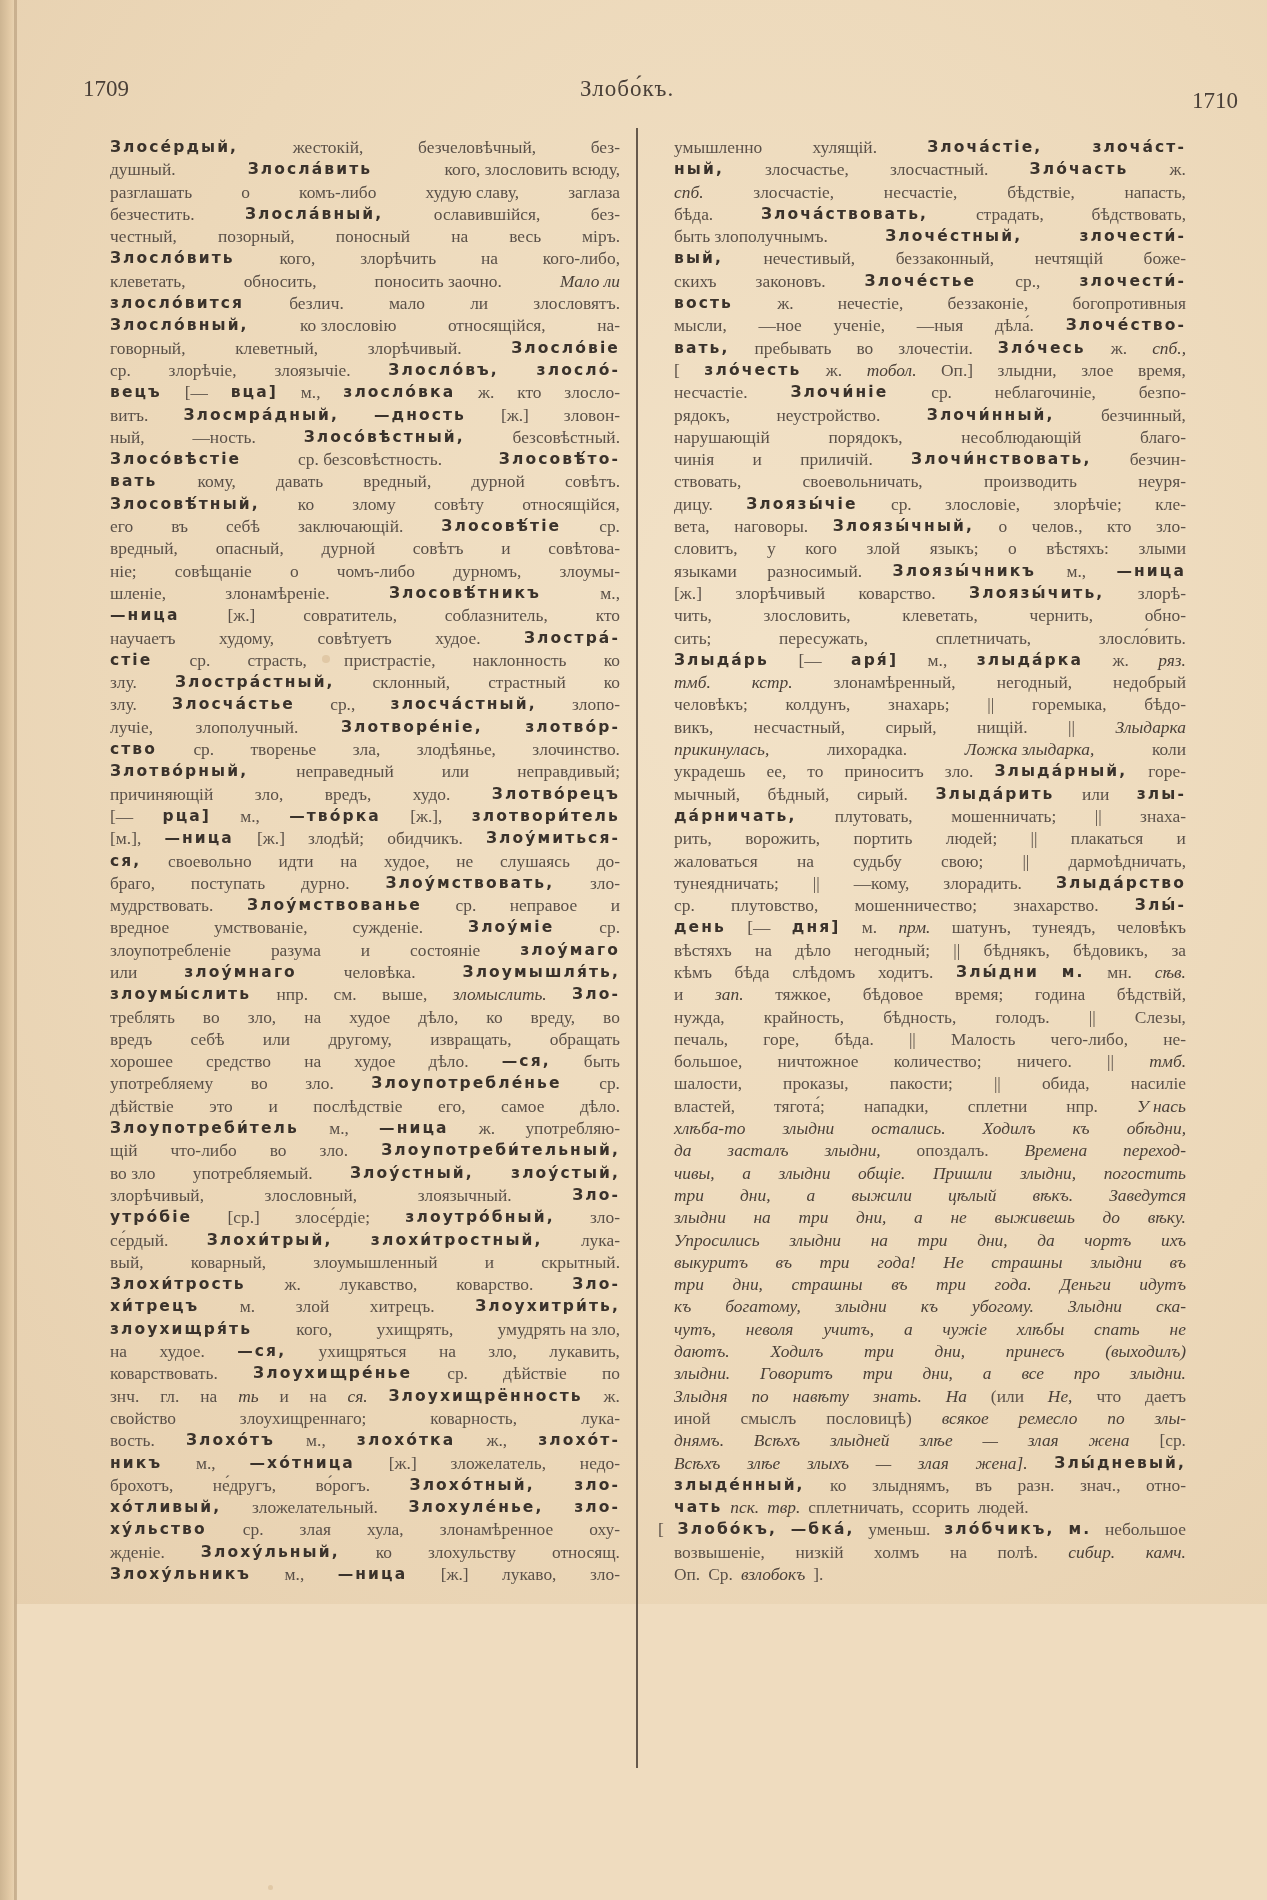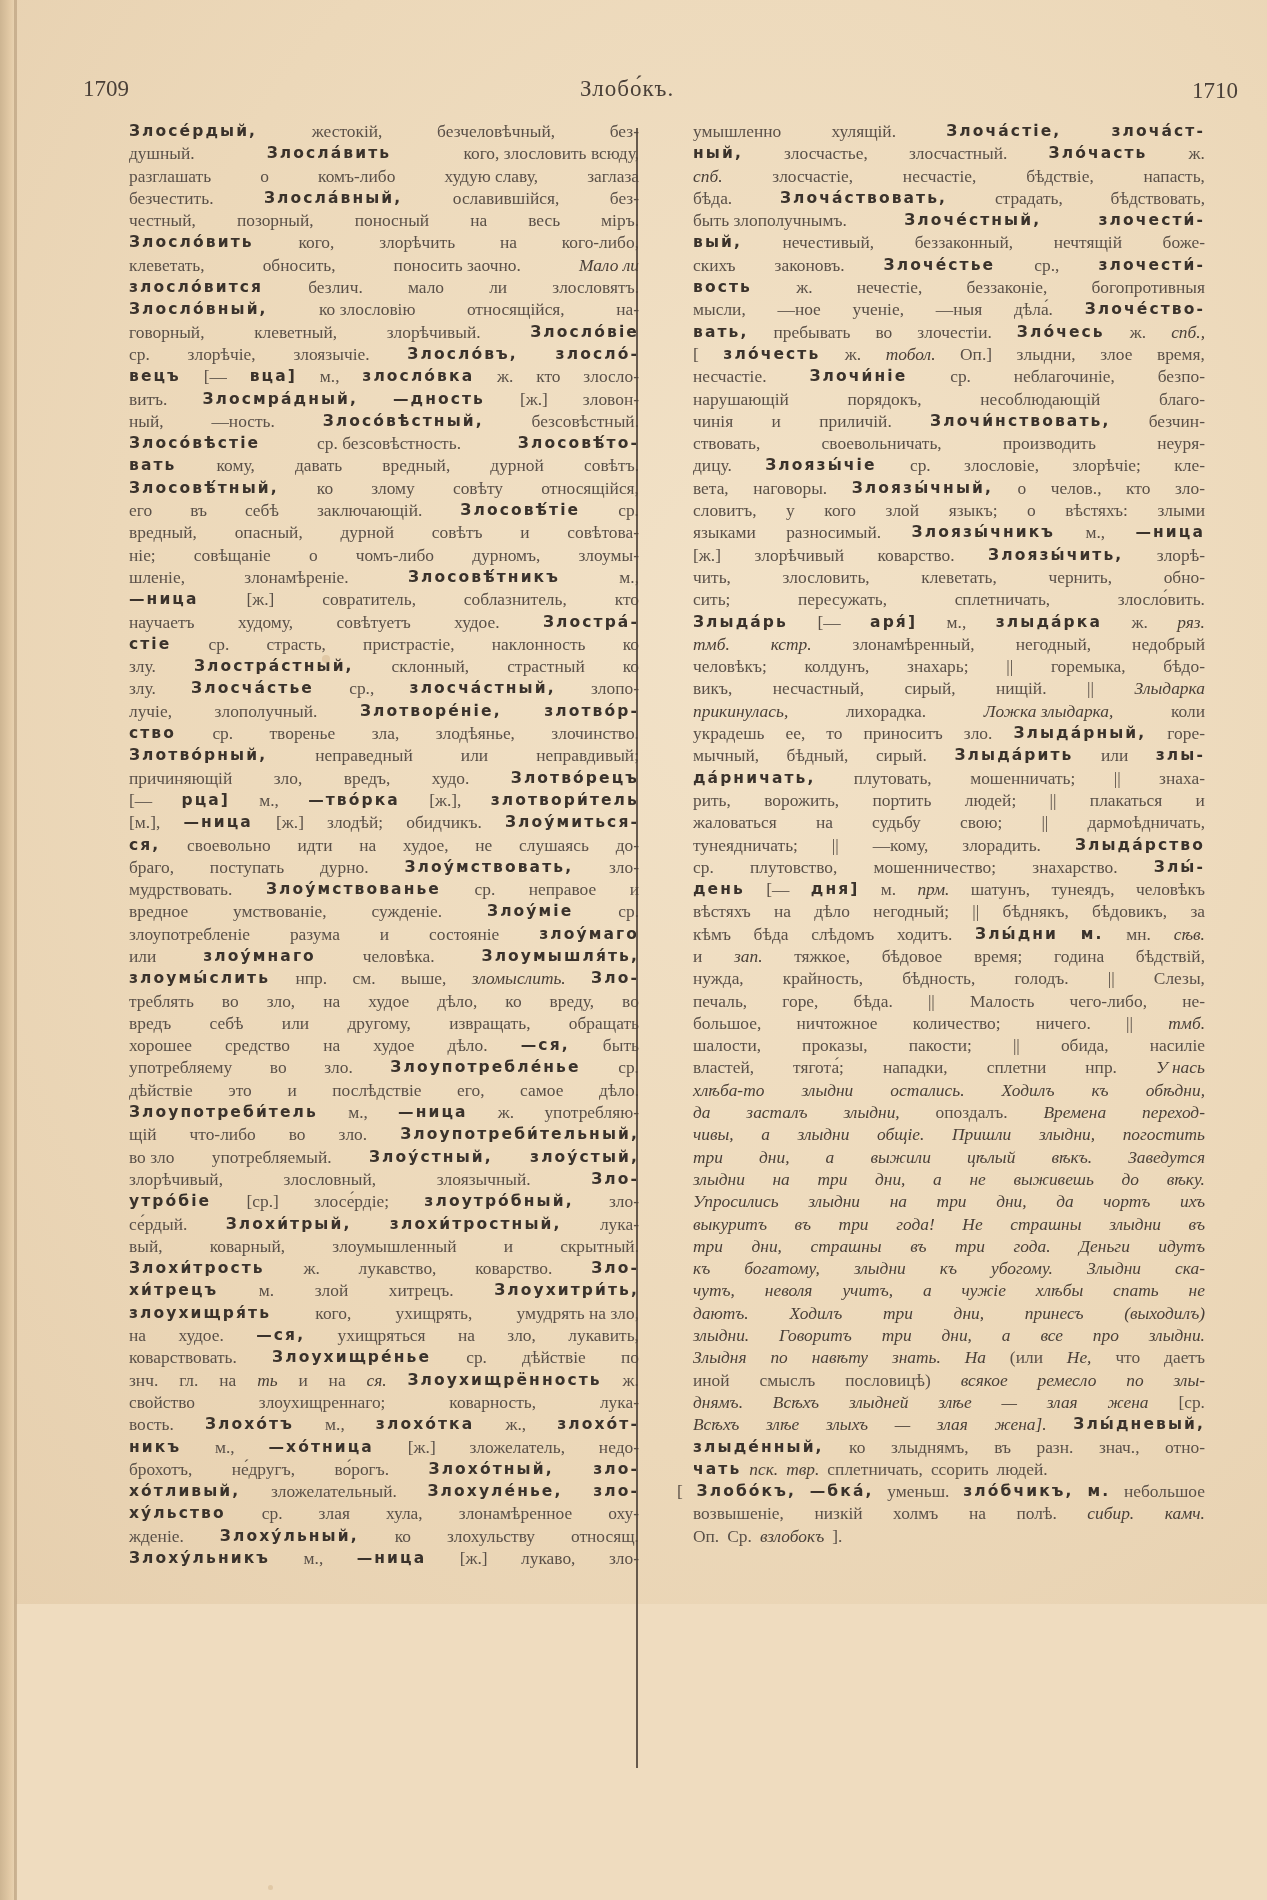--- a/index.html
+++ b/index.html
@@ -21,25 +21,25 @@
   }
   .binding-line {
     position:absolute; left:14px; top:0; width:3px; height:1900px;
     background:#b49a78; opacity:.6;
   }
   .header {
     position:absolute; top:72px; left:0; width:1267px; height:36px;
     font-size:23px; color:#4a4038;
   }
   .pn-left { position:absolute; left:83px; top:4px; }
-  .pn-right { position:absolute; left:1192px; top:6px;font-family:Liberation Serif, serif; }
+  .pn-right { position:absolute; left:1192px; top:16px;font-family:Liberation Serif, serif; }
   .running-head { position:absolute; left:580px; top:4px; letter-spacing:1px; }
   .column {
-    position:absolute; top:120px;
-    font-size:17.4px; line-height:22.3px;margin-left:19px;
+    position:absolute; top:136px;
+    font-size:17.4px; line-height:22.3px;
   }
   .col-left { left:110px; width:510px; }
   .col-right { left:674px; width:512px; }
   .col-divider {
     position:absolute; left:636px; top:128px; width:2px; height:1640px;
     background:#4d4238; opacity:.85;
   }
   .line {
     display:flex; justify-content:space-between; white-space:nowrap;
     height:22.3px;
@@ -619,20 +619,26 @@
         <span class="seg n">время,</span>
       </div>
       <div class="line">
         <span class="seg n">несчастіе.</span>
         <span class="seg b">Злочи́ніе</span>
         <span class="seg n">ср.</span>
         <span class="seg n">неблагочиніе,</span>
         <span class="seg n">безпо-</span>
       </div>
       <div class="line">
+        <span class="seg n">рядокъ,</span>
+        <span class="seg n">неустройство.</span>
+        <span class="seg b">Злочи́нный,</span>
+        <span class="seg n">безчинный,</span>
+      </div>
+      <div class="line">
         <span class="seg n">нарушающій</span>
         <span class="seg n">порядокъ,</span>
         <span class="seg n">несоблюдающій</span>
         <span class="seg n">благо-</span>
       </div>
       <div class="line">
         <span class="seg n">чинія</span>
         <span class="seg n">и</span>
         <span class="seg n">приличій.</span>
         <span class="seg b">Злочи́нствовать,</span>

